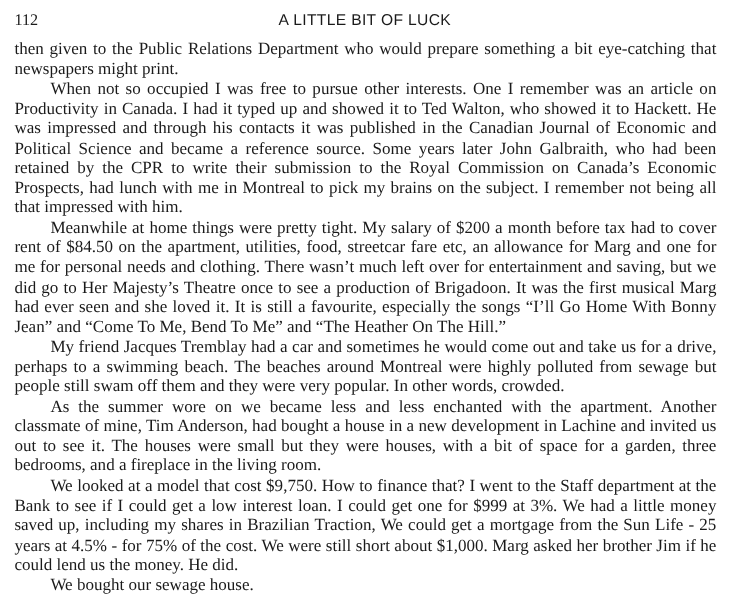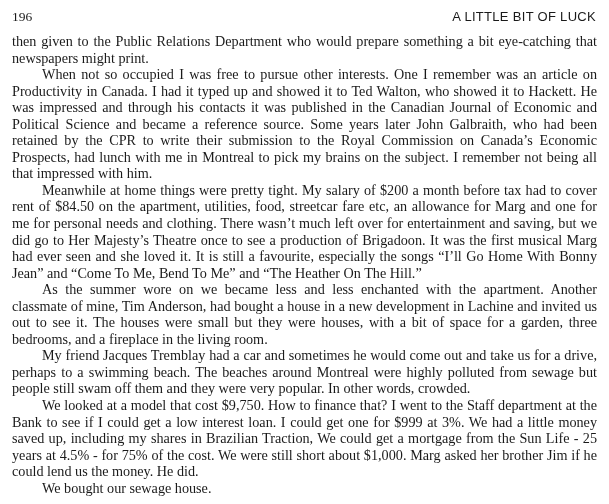--- a/index.html
+++ b/index.html
@@ -34,21 +34,21 @@
       top: 0;
       font-family: "Liberation Serif", serif;
       font-size: 13.5px;
       line-height: 18px;
     }
     .running-title {
       position: absolute;
       left: 0;
       right: 0;
       top: 0;
-      text-align: right;
+      text-align: center;
       font-family: "Liberation Sans", sans-serif;
       font-size: 13px;
       letter-spacing: 0.3px;
       line-height: 18px;
     }
     .body-text {
       position: absolute;
       top: 33px;
       left: 12px;
       width: 585px;
@@ -63,26 +63,26 @@
     }
     .body-text p.continuation {
       text-indent: 0;
     }
   </style>
 </head>
 <body>
 
 <div class="page">
   <div class="header">
-    <span class="page-number">196</span>
+    <span class="page-number">112</span>
     <div class="running-title">A LITTLE BIT OF LUCK</div>
   </div>
 
   <div class="body-text">
     <p class="continuation">then given to the Public Relations Department who would prepare something a bit eye-catching that newspapers might print.</p>
     <p>When not so occupied I was free to pursue other interests. One I remember was an article on Productivity in Canada. I had it typed up and showed it to Ted Walton, who showed it to Hackett. He was impressed and through his contacts it was published in the Canadian Journal of Economic and Political Science and became a reference source. Some years later John Galbraith, who had been retained by the CPR to write their submission to the Royal Commission on Canada’s Economic Prospects, had lunch with me in Montreal to pick my brains on the subject. I remember not being all that impressed with him.</p>
     <p>Meanwhile at home things were pretty tight. My salary of $200 a month before tax had to cover rent of $84.50 on the apartment, utilities, food, streetcar fare etc, an allowance for Marg and one for me for personal needs and clothing. There wasn’t much left over for entertainment and saving, but we did go to Her Majesty’s Theatre once to see a production of Brigadoon. It was the first musical Marg had ever seen and she loved it. It is still a favourite, especially the songs “I’ll Go Home With Bonny Jean” and “Come To Me, Bend To Me” and “The Heather On The Hill.”</p>
+    <p>My friend Jacques Tremblay had a car and sometimes he would come out and take us for a drive, perhaps to a swimming beach. The beaches around Montreal were highly polluted from sewage but people still swam off them and they were very popular. In other words, crowded.</p>
     <p>As the summer wore on we became less and less enchanted with the apartment. Another classmate of mine, Tim Anderson, had bought a house in a new development in Lachine and invited us out to see it. The houses were small but they were houses, with a bit of space for a garden, three bedrooms, and a fireplace in the living room.</p>
-    <p>My friend Jacques Tremblay had a car and sometimes he would come out and take us for a drive, perhaps to a swimming beach. The beaches around Montreal were highly polluted from sewage but people still swam off them and they were very popular. In other words, crowded.</p>
     <p>We looked at a model that cost $9,750. How to finance that? I went to the Staff department at the Bank to see if I could get a low interest loan. I could get one for $999 at 3%. We had a little money saved up, including my shares in Brazilian Traction, We could get a mortgage from the Sun Life - 25 years at 4.5% - for 75% of the cost. We were still short about $1,000. Marg asked her brother Jim if he could lend us the money. He did.</p>
     <p>We bought our sewage house.</p>
   </div>
 </div>
 
 </body></html>

